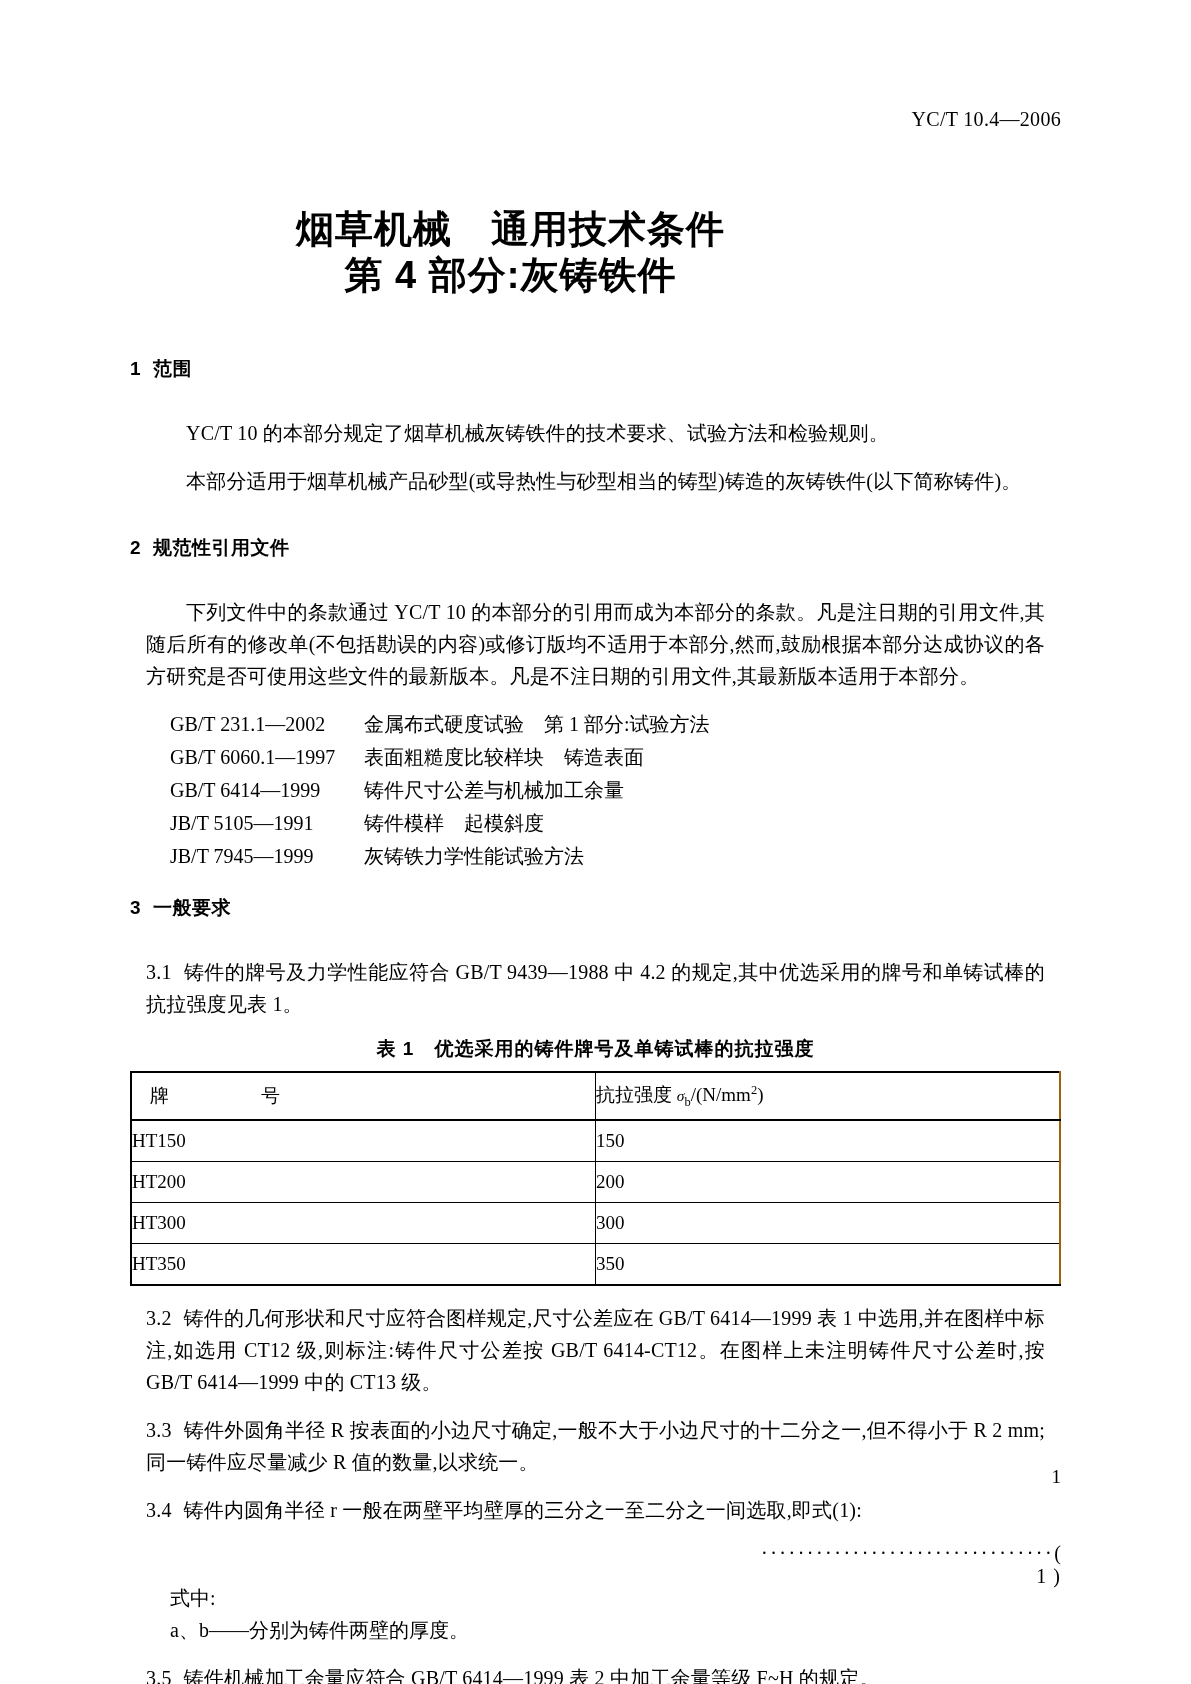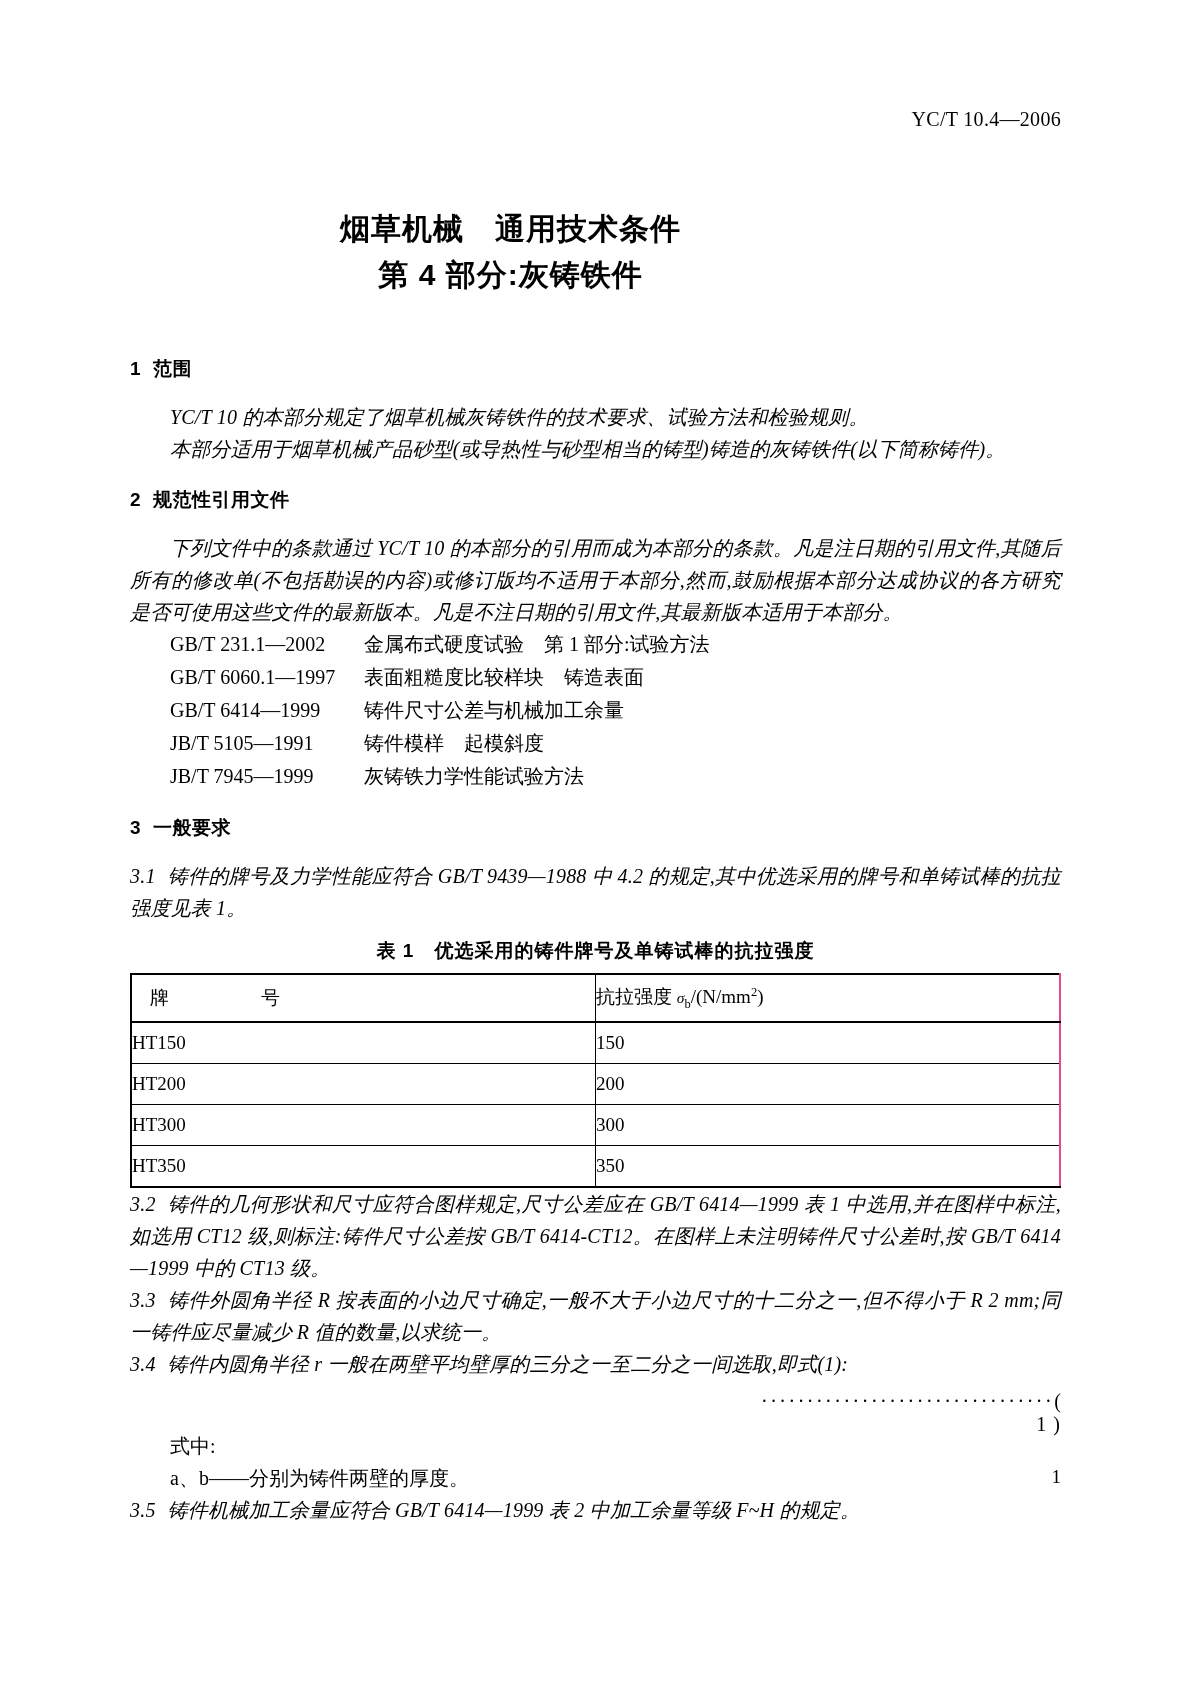--- a/index.html
+++ b/index.html
@@ -35,21 +35,21 @@
 
   
   .doc-title {
     position: absolute;
     top: 206px;
     left: 0;
     width: 1021px;
     text-align: center;
     font-family: "Liberation Sans", "DejaVu Sans", sans-serif;
     font-weight: bold;
-    font-size: 30px;
+    font-size: 38px;
     line-height: 46px;
     letter-spacing: 1px;
   }
   .doc-title .line2 { display: block; }
 
   
   .content {
     position: absolute;
     top: 356px;
     left: 130px;
@@ -62,25 +62,24 @@
     font-size: 19px;
     margin: 0;
     padding: 0;
     letter-spacing: 0.5px;
   }
   .sec-num { margin-right: 12px; }
 
   p.para {
     font-size: 20px;
     line-height: 32px;
-    margin: 0;
+    margin: 16px;
     padding: 0;
     text-align: justify;
     letter-spacing: 0.2px;
-    font-style: italic;
   }
   p.indent { text-indent: 40px; }
   .gap-after-head { height: 19px; }
   .gap-before-head { height: 22px; }
 
   
   ul.ref-list {
     list-style: none;
     margin: 0;
     padding: 0 0 0 40px;
@@ -124,21 +123,21 @@
   table.std-table thead th.col-right {
     font-family: "Liberation Serif", "DejaVu Serif", serif;
   }
   table.std-table tbody tr:last-child td {
     border-bottom: 2px solid #000;
   }
   table.std-table td:first-child, table.std-table th:first-child {
     border-left: 2px solid #000;
   }
   table.std-table td:last-child, table.std-table th:last-child {
-    border-right: 2px solid #ec4899;
+    border-right: 2px solid #a16207;
   }
   .brand-head { letter-spacing: 18px; padding-left: 18px; }
   sub.sigma-sub { font-size: 0.66em; }
   sup.sq { font-size: 0.66em; }
   .sigma { font-style: italic; font-size: 0.82em; }
 
   
   .formula-row {
     position: relative;
     margin: 10px 0 6px 0;

